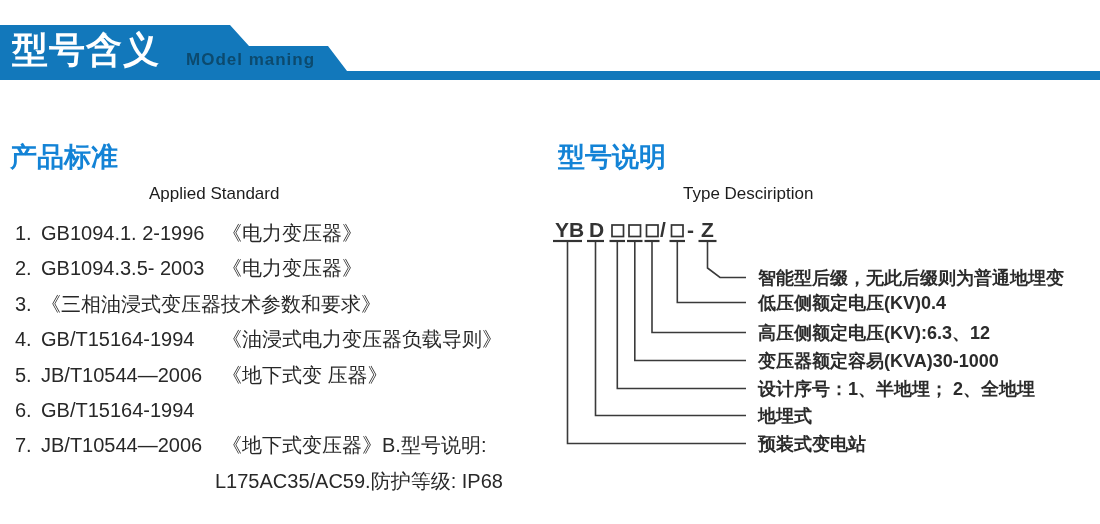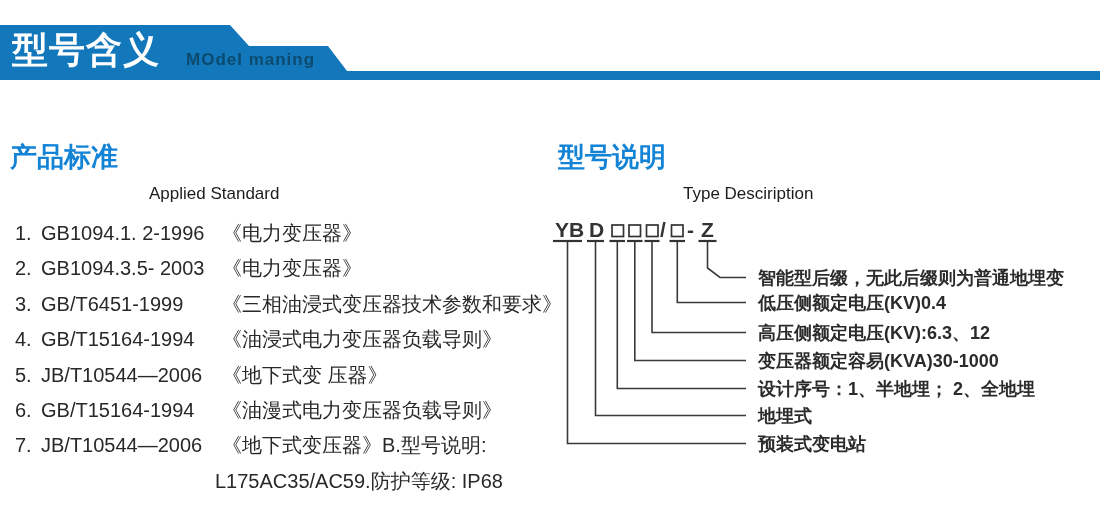--- a/index.html
+++ b/index.html
@@ -60,37 +60,35 @@
     <span class="std-code">GB1094.1. 2-1996</span>
     <span class="std-title">《电力变压器》</span>
   </div>
   <div class="std-row">
     <span class="std-num">2.</span>
     <span class="std-code">GB1094.3.5- 2003</span>
     <span class="std-title">《电力变压器》</span>
   </div>
   <div class="std-row">
     <span class="std-num">3.</span>
-    <span class="std-code">GB/T6451-1999</span>
     <span class="std-title">《三相油浸式变压器技术参数和要求》</span>
   </div>
   <div class="std-row">
     <span class="std-num">4.</span>
     <span class="std-code">GB/T15164-1994</span>
     <span class="std-title">《油浸式电力变压器负载导则》</span>
   </div>
   <div class="std-row">
     <span class="std-num">5.</span>
     <span class="std-code">JB/T10544—2006</span>
     <span class="std-title">《地下式变 压器》</span>
   </div>
   <div class="std-row">
     <span class="std-num">6.</span>
     <span class="std-code">GB/T15164-1994</span>
-    <span class="std-title">《油漫式电力变压器负载导则》</span>
   </div>
   <div class="std-row">
     <span class="std-num">7.</span>
     <span class="std-code">JB/T10544—2006</span>
     <span class="std-title">《地下式变压器》B.型号说明:</span>
   </div>
   <div class="std-cont">L175AC35/AC59.防护等级: IP68</div>
 </div>
 
 <svg class="diagram-svg" width="560" height="300">

